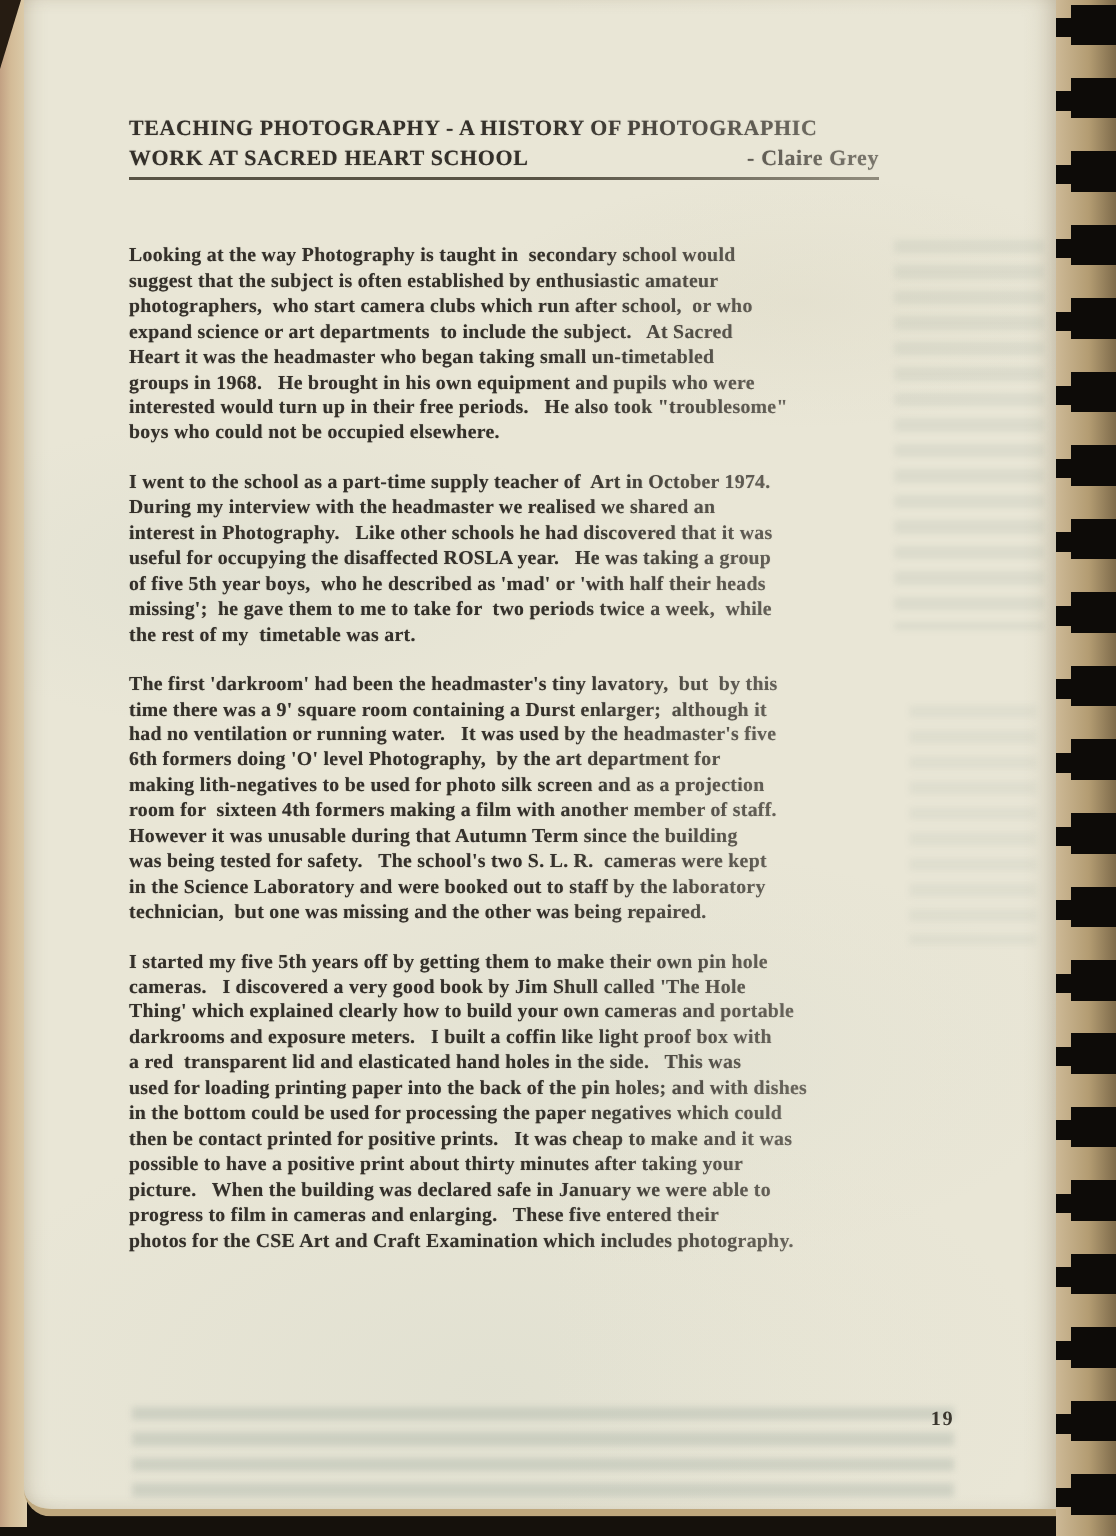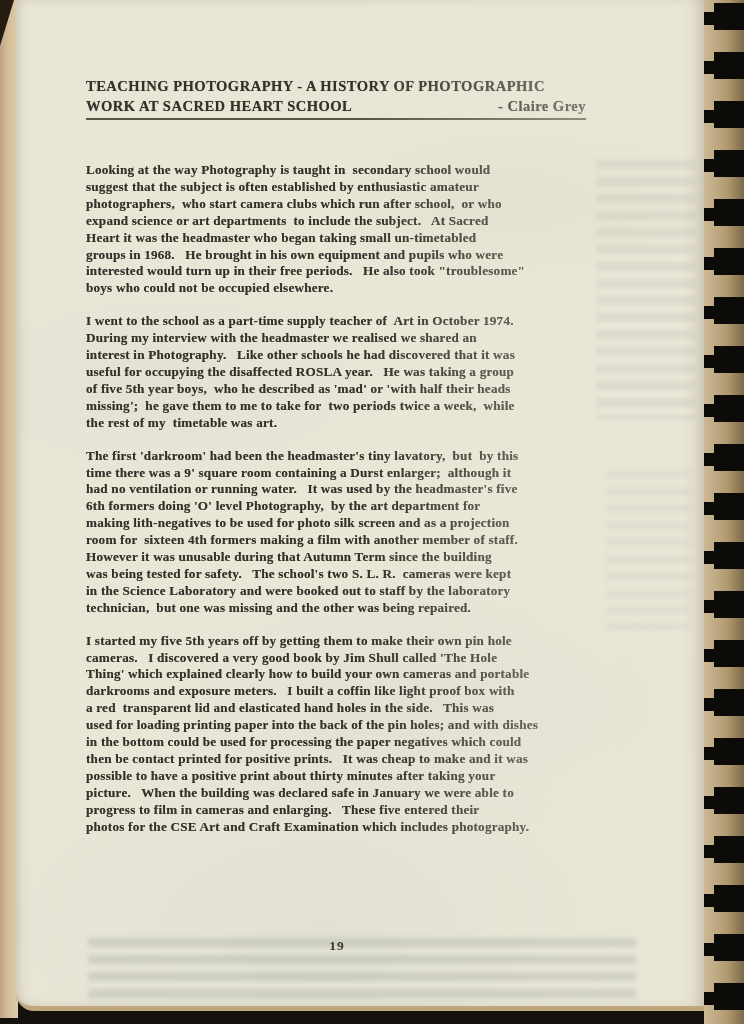--- a/index.html
+++ b/index.html
@@ -74,22 +74,22 @@
   .body-text { margin-top: 42px; }
   .para {
     font-size: 13.2px; font-weight: 700; line-height: 16.9px;
     letter-spacing: 0.2px;
     white-space: pre-wrap;
     margin-bottom: 16px;
     text-shadow: 0 0 0.6px rgba(52,48,42,0.5);
   }
   .page-number {
     position: absolute; left: 0; top: 938px; width: 620px;
-    text-align: center; font-size: 13.5px; font-weight: 700;
-    color: #3a362e; letter-spacing: 1px; z-index: 3; margin-left: 11px;
+    text-align: right; font-size: 13.5px; font-weight: 700;
+    color: #3a362e; letter-spacing: 1px; z-index: 3;
   }
 
   
   .ghost {
     position: absolute; pointer-events: none; z-index: 1;
     background: repeating-linear-gradient(180deg, rgba(125,142,134,0.22) 0 9px, rgba(0,0,0,0) 9px 17px);
     filter: blur(2px);
   }
   .ghost-bottom { left: 72px; top: 938px; width: 548px; height: 64px; }
   .ghost-right-1 { left: 580px; top: 160px; width: 100px; height: 260px; opacity: 0.55; }

